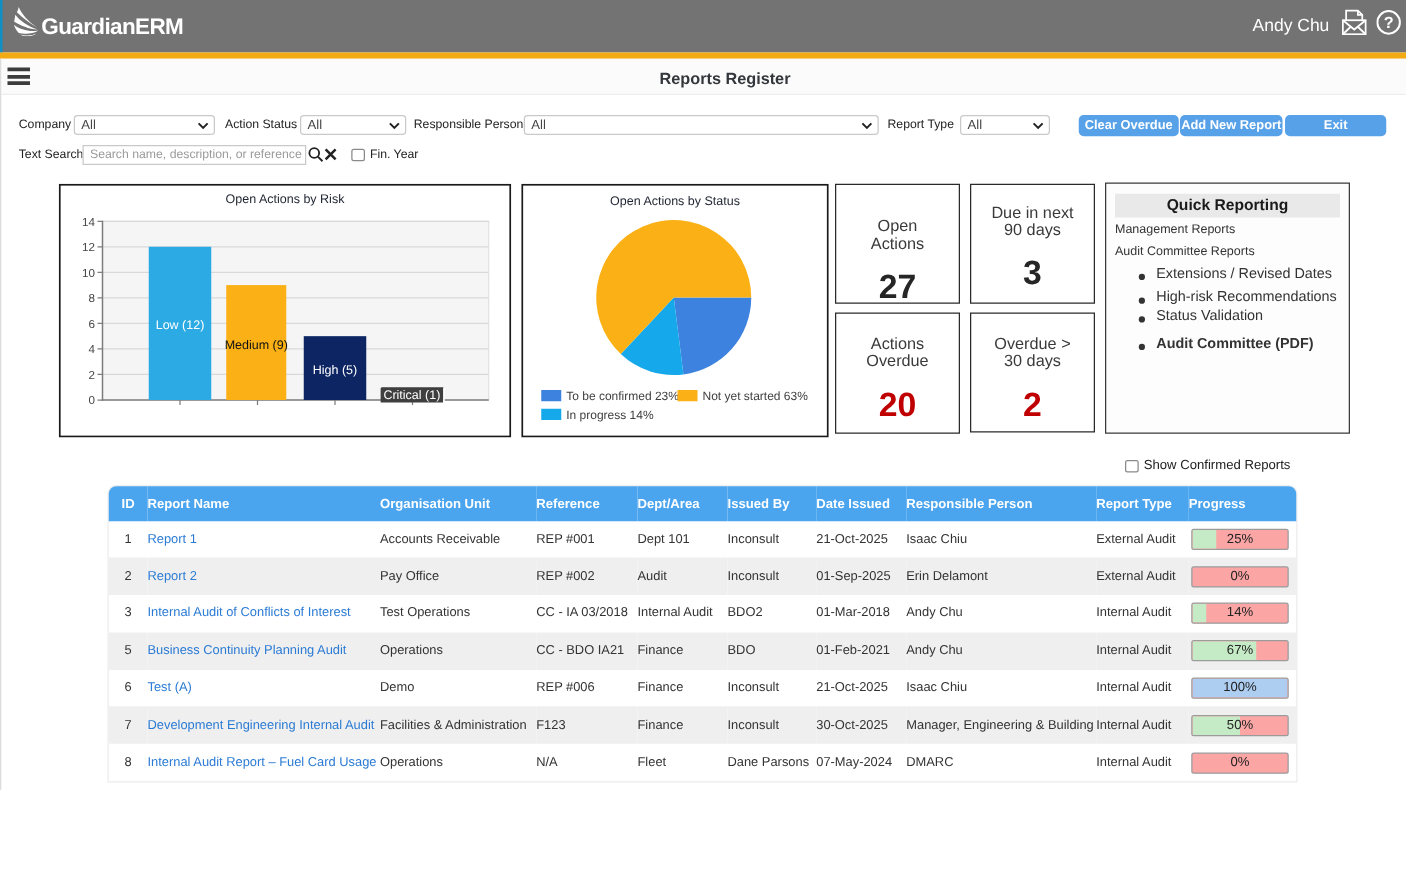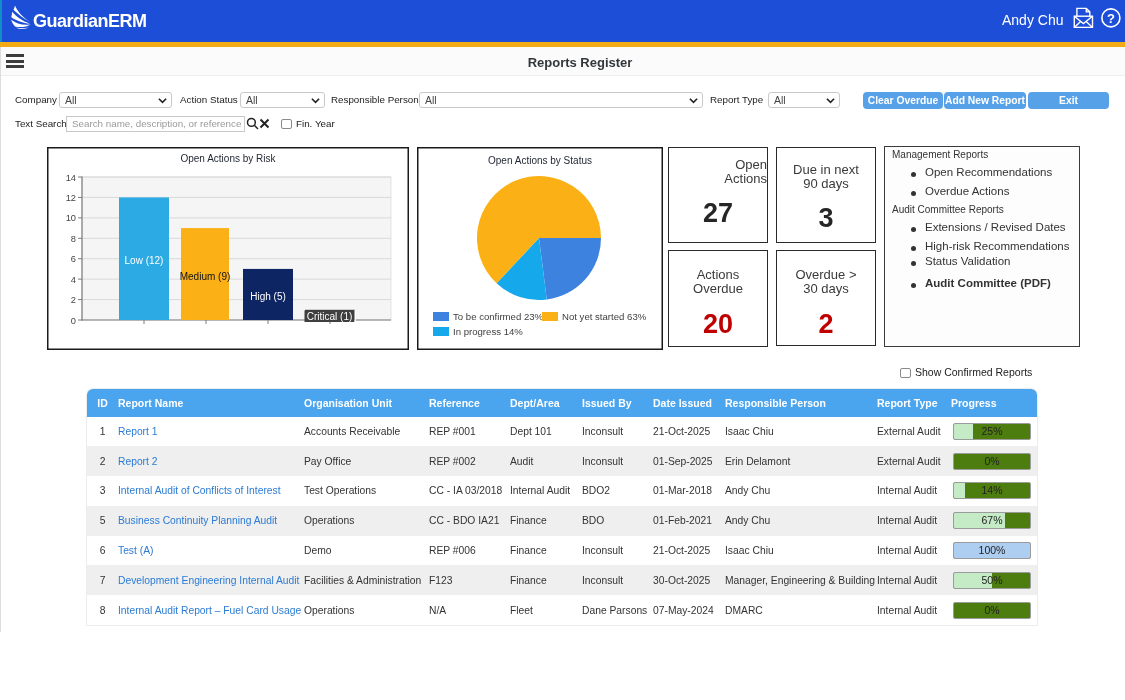--- a/index.html
+++ b/index.html
@@ -1,20 +1,20 @@
 <!DOCTYPE html>
 <html><head>
 <meta charset="utf-8">
 <style>
 * { margin:0; padding:0; box-sizing:border-box; }
 html,body { width:1125px; height:700px; background:#fff; font-family:"Liberation Sans", sans-serif; overflow:hidden; }
 .abs { position:absolute; }
 
 
-#topbar { position:absolute; left:0; top:0; width:1125px; height:42px; background:#1d4ed8; }
+#topbar { position:absolute; left:0; top:0; width:1125px; height:42px; background:#737373; }
 #brand { position:absolute; left:33px; top:0; height:42px; line-height:43px; color:#fff; font-size:18px; font-weight:bold; letter-spacing:-0.5px; }
 #user { position:absolute; left:1002px; top:0; height:42px; line-height:40px; color:#fff; font-size:14px; }
 #goldbar { position:absolute; left:0; top:42px; width:1125px; height:5px; background:#f3ab15; }
 
 
 #titlebar { position:absolute; left:0; top:47px; width:1125px; height:29px; background:#fbfbfb; border-bottom:1px solid #eeeeee; }
 #burger { position:absolute; left:6px; top:54px; width:18px; }
 #burger i { display:block; height:3px; background:#3c3c3c; margin-bottom:2.6px; }
 #pagetitle { position:absolute; left:480px; top:55px; width:200px; text-align:center; font-size:13px; font-weight:bold; color:#33373b; }
 
@@ -41,21 +41,21 @@
 
 #showconf { position:absolute; left:915px; top:366px; font-size:10.5px; color:#222; }
 #rtable { position:absolute; left:87px; top:389px; width:950px; border-collapse:separate; border-spacing:0; font-size:10.3px; color:#333; table-layout:fixed; box-shadow:0 0 0 1px #ececec; border-radius:6px 6px 0 0; }
 #rtable th { background:#4aa4ee; color:#fff; font-weight:bold; font-size:10.5px; text-align:left; height:27.5px; padding:0; white-space:nowrap; }
 #rtable th:first-child { border-top-left-radius:6px; text-align:center; }
 #rtable th:last-child { border-top-right-radius:6px; }
 #rtable td { height:29.8px; padding:0; white-space:nowrap; overflow:visible; }
 #rtable td:first-child { text-align:center; color:#333; }
 #rtable tr.g td { background:#efefef; }
 #rtable a { color:#2b7bd4; text-decoration:none; }
-.pbar { position:relative; width:78px; height:17px; margin-left:2px; border:1px solid #9b9b9b; border-radius:2px; background:#4d7c0f; overflow:hidden; }
+.pbar { position:relative; width:78px; height:17px; margin-left:2px; border:1px solid #9b9b9b; border-radius:2px; background:#fca5a5; overflow:hidden; }
 .pbar .fill { position:absolute; left:0; top:0; bottom:0; background:#c5eac6; }
 .pbar .fill.blue { background:#aecef1; }
 .pbar .txt { position:absolute; left:0; top:0; width:100%; text-align:center; font-size:10.5px; color:#222; line-height:15.5px; }
 #leftline { position:absolute; left:0; top:47px; width:1px; height:585px; background:#dcdcdc; }
 </style>
 </head>
 <body>
 <div id="topbar">
     <div style="position:absolute;left:0;top:0;width:2px;height:42px;background:#0f8fc3;"></div>
   <svg class="abs" style="left:9px;top:3px" width="22" height="26" viewBox="0 0 22 26">
@@ -182,42 +182,39 @@
   <path d="M122,91 L79.58,136.22 A62,62 0 1 1 184,91 Z" fill="#fbb116"></path>
   <rect x="16" y="165" width="16" height="9" fill="#3d82de"></rect>
   <text x="36" y="173" font-size="9.6" fill="#3f3f3f">To be confirmed 23%</text>
   <rect x="125" y="165" width="16" height="9" fill="#fbb116"></rect>
   <text x="145" y="173" font-size="9.6" fill="#3f3f3f">Not yet started 63%</text>
   <rect x="16" y="180" width="16" height="9" fill="#15a9eb"></rect>
   <text x="36" y="188" font-size="9.6" fill="#3f3f3f">In progress 14%</text>
 </svg>
 
 <div class="statbox" style="left:668px;top:147px;height:96px;">
-  <div class="lbl" style="margin-top:10px;text-align:right;">Open<br>Actions</div>
+  <div class="lbl" style="margin-top:26px;">Open<br>Actions</div>
   <div class="num" style="margin-top:13px;">27</div>
 </div>
 <div class="statbox" style="left:776px;top:147px;height:96px;">
   <div class="lbl" style="margin-top:15px;">Due in next<br>90 days</div>
   <div class="num" style="margin-top:13px;">3</div>
 </div>
 <div class="statbox" style="left:668px;top:250px;height:97px;">
   <div class="lbl" style="margin-top:17px;">Actions<br>Overdue</div>
   <div class="num red" style="margin-top:14px;">20</div>
 </div>
 <div class="statbox" style="left:776px;top:250px;height:96px;">
   <div class="lbl" style="margin-top:17px;">Overdue &gt;<br>30 days</div>
   <div class="num red" style="margin-top:14px;">2</div>
 </div>
 
 <div id="quick">
+  <div class="hdr">Quick Reporting</div>
   <div class="sec" style="margin-top:2px;">Management Reports</div>
-  <ul>
-    <li style="margin-top:6px;">Open Recommendations</li>
-    <li style="margin-top:7px;">Overdue Actions</li>
-  </ul>
   <div class="sec" style="margin-top:6.5px;">Audit Committee Reports</div>
   <ul>
     <li style="margin-top:6.5px;">Extensions / Revised Dates</li>
     <li style="margin-top:7px;">High-risk Recommendations</li>
     <li style="margin-top:3px;">Status Validation</li>
     <li style="margin-top:9.5px;font-weight:bold;">Audit Committee (PDF)</li>
   </ul>
 </div>
 
 <div class="cbx" style="left:900px;top:367.5px;"></div>

